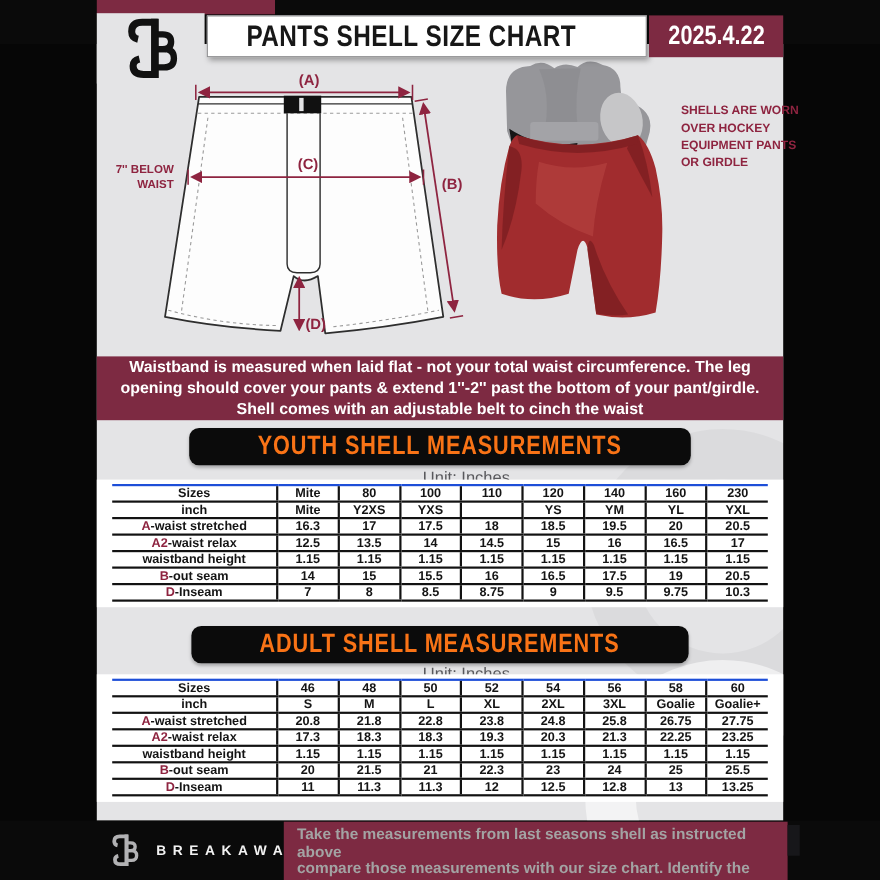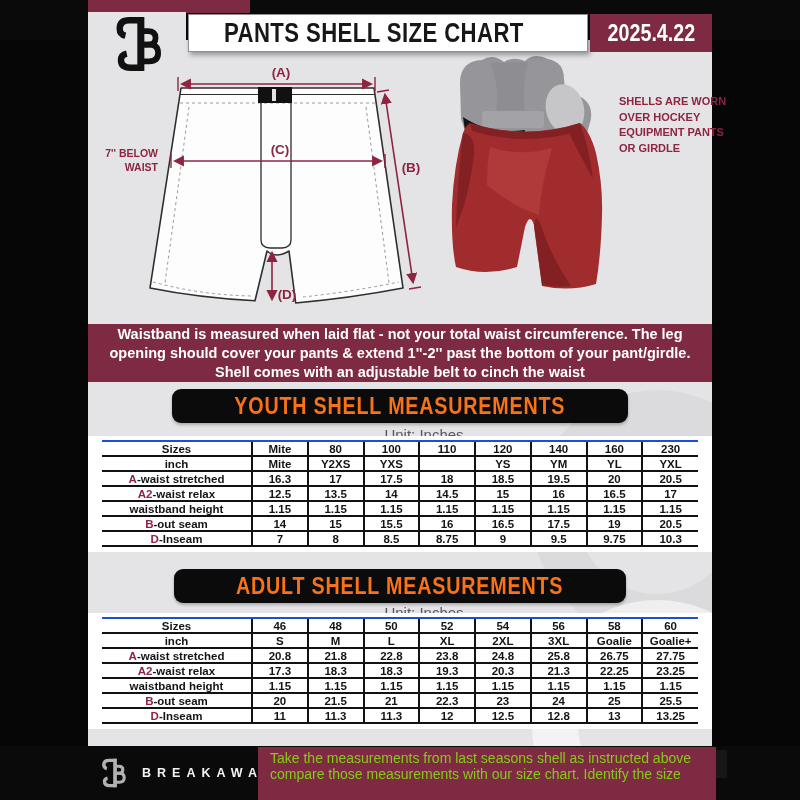--- a/index.html
+++ b/index.html
@@ -57,21 +57,21 @@
   td.val { border-left:2px solid #121212; }
   col.c-lbl { width:150px; }
   .pfx { color:#8e2440; }
 
   
   .footer-bar { position:absolute; left:0; top:746px; width:800px; height:54px; background:#0a0a0a; z-index:4; }
   .footer-logo { position:absolute; left:98px; top:10px; }
   .footer-brand { position:absolute; left:142px; top:20px; color:#f2f2f2; font-size:12.5px;
                   font-weight:700; letter-spacing:6px; white-space:nowrap; }
   .footer-note { position:absolute; left:258px; top:747px; width:458px; height:53px;
-                 padding:4px 12px; color:#84cc16; font-size:14px; font-weight:400;
+                 padding:4px 12px; color:#a3a3a3; font-size:14px; font-weight:700;
                  line-height:15.6px; z-index:6; }
   .footer-tab { position:absolute; left:716px; top:750px; width:11px; height:28px; background:#17171a; z-index:7; }
 </style>
 </head>
 <body>
 
 <div class="page">
 
   <div class="content-col">
     <div class="wm-ring wm1"></div>

